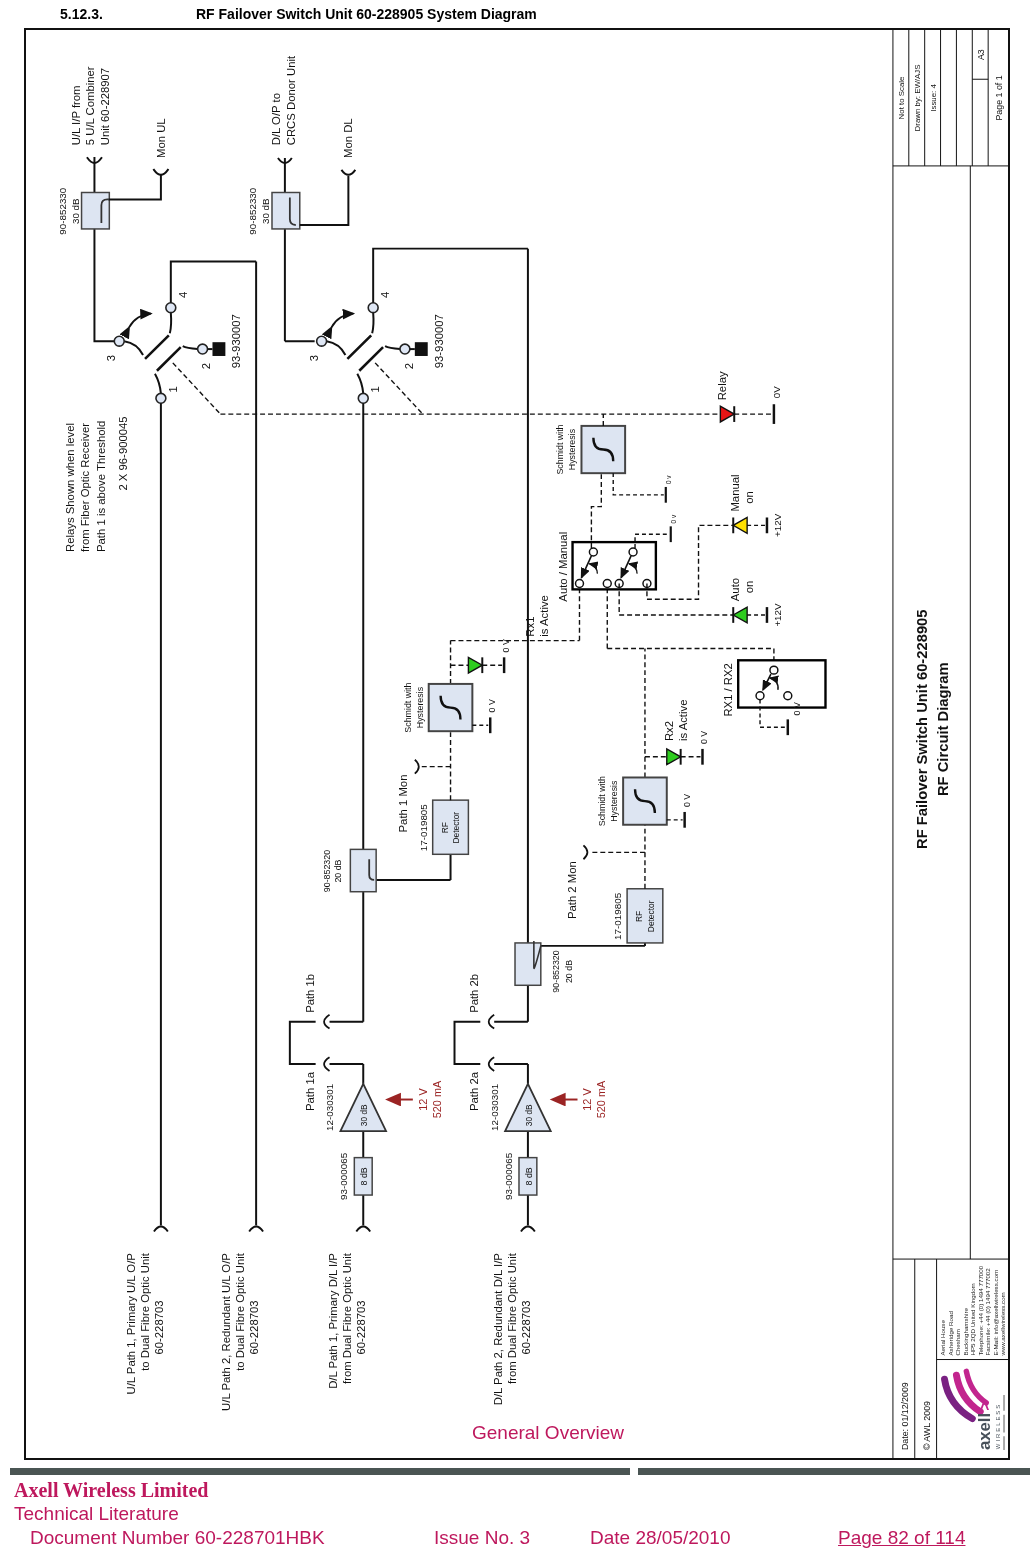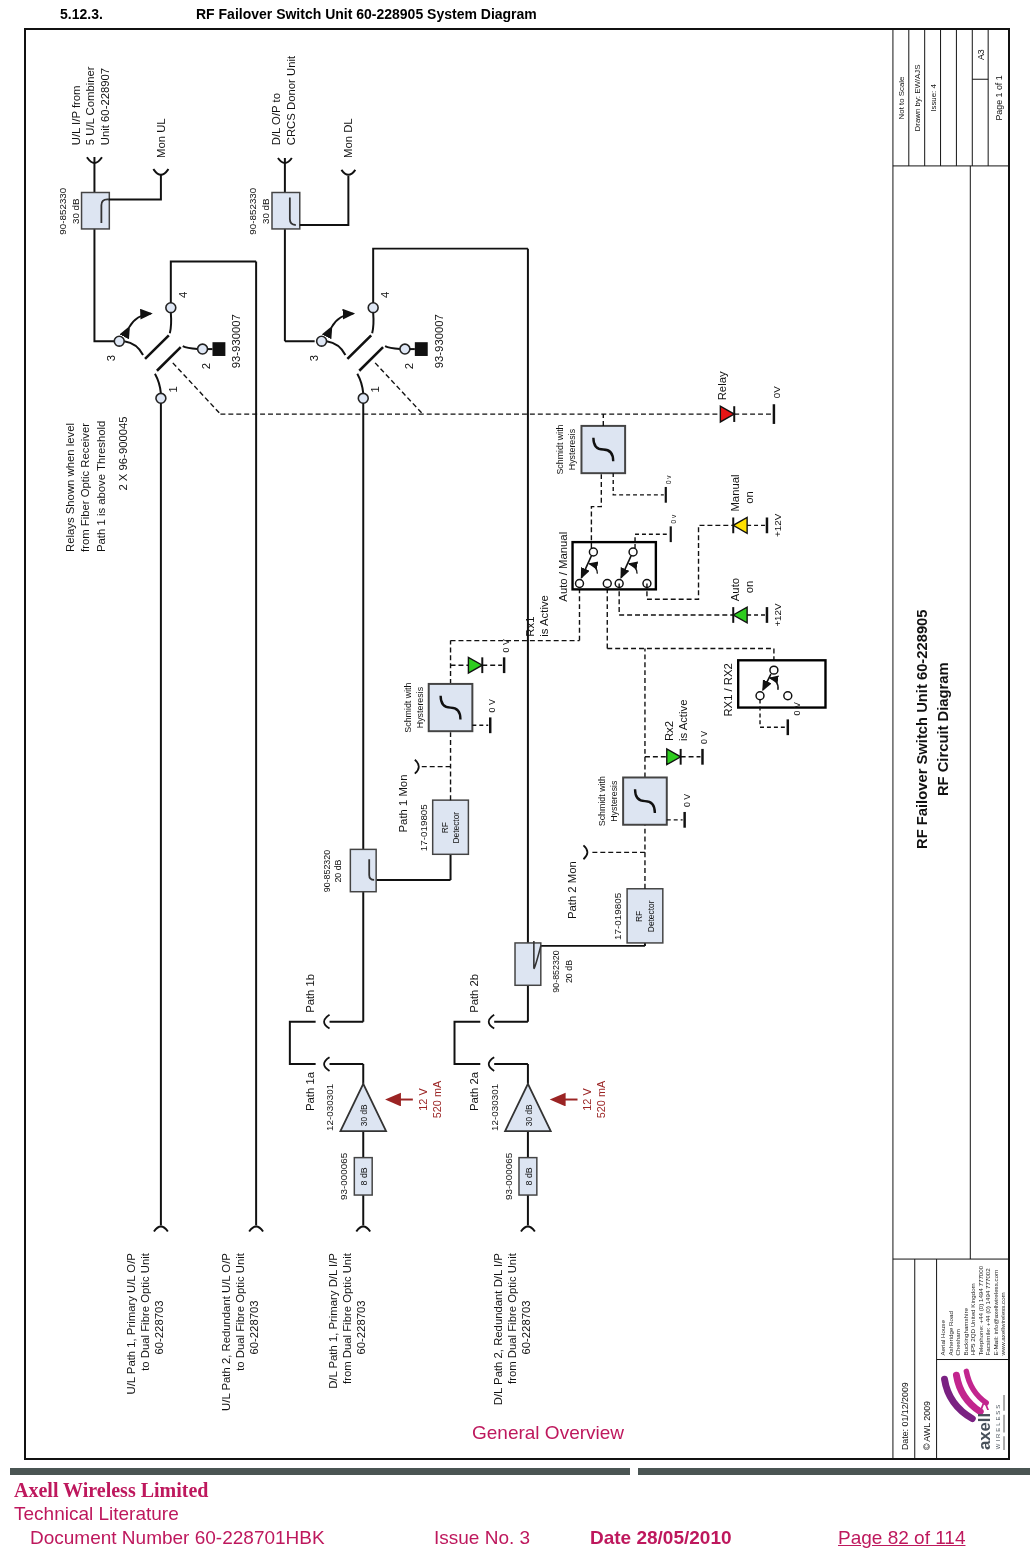--- a/index.html
+++ b/index.html
@@ -359,15 +359,15 @@
     </div>
   </div>
 
   <div class="footer-bar" style="left:10px;top:1468px;width:620px;"></div>
   <div class="footer-bar" style="left:638px;top:1468px;width:392px;"></div>
   <div class="f-text f-serif" style="left:14px;top:1479px;">Axell Wireless Limited</div>
   <div class="f-text" style="left:14px;top:1503px;">Technical Literature</div>
   <div class="f-text" style="left:30px;top:1527px;">Document Number 60-228701HBK</div>
   <div class="f-text" style="left:434px;top:1422px;margin-left:38px;">General Overview</div>
   <div class="f-text" style="left:434px;top:1527px;">Issue No. 3</div>
-  <div class="f-text" style="left:590px;top:1527px;font-weight:bold;">Date 28/05/2010</div>
+  <div class="f-text" style="left:590px;top:1527px;">Date 28/05/2010</div>
   <div class="f-text" style="left:838px;top:1527px;text-decoration:underline;">Page 82 of 114</div>
 </div>
 
 </body></html>

